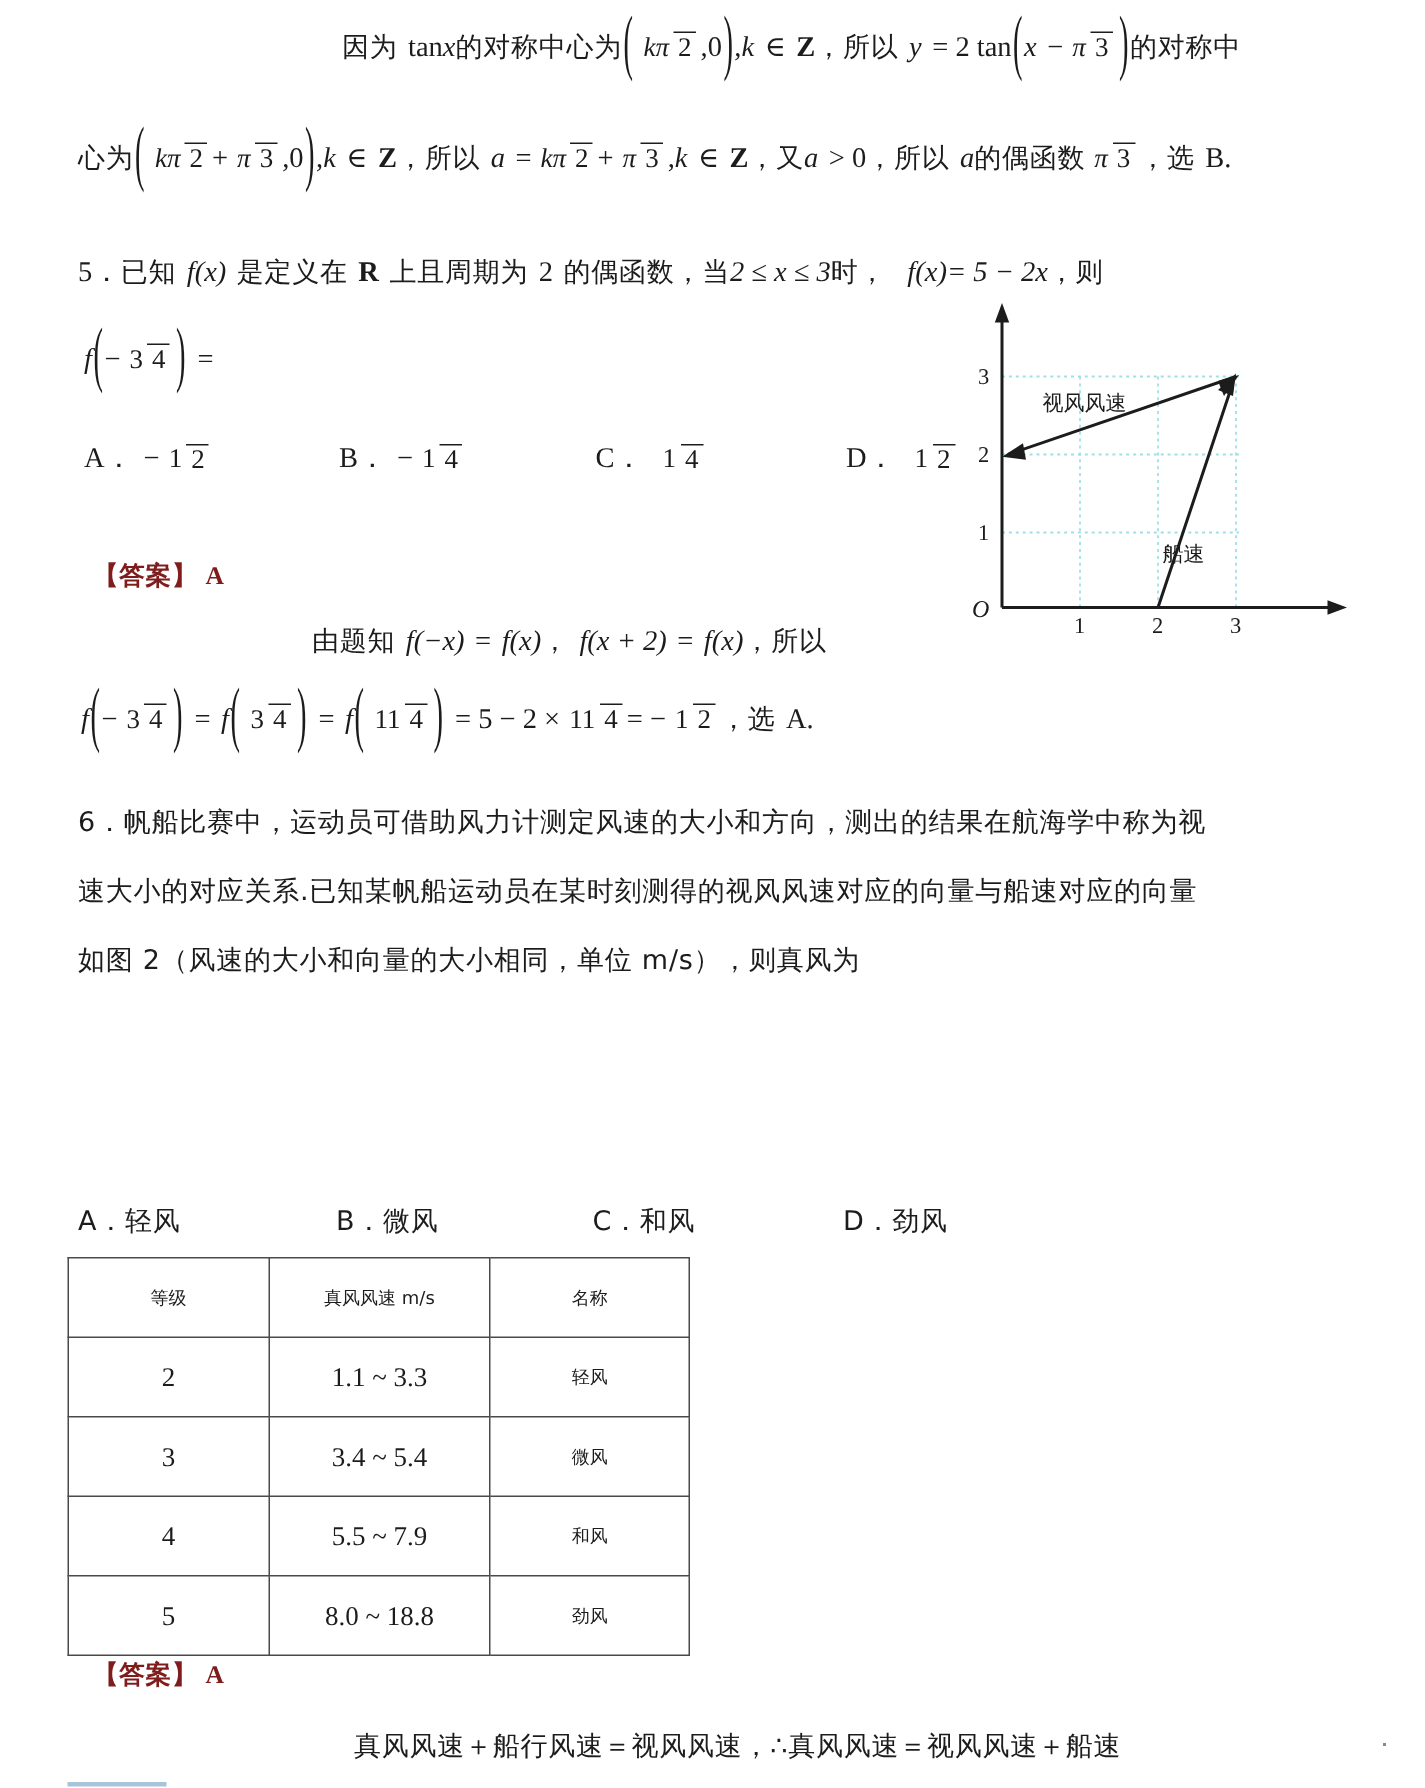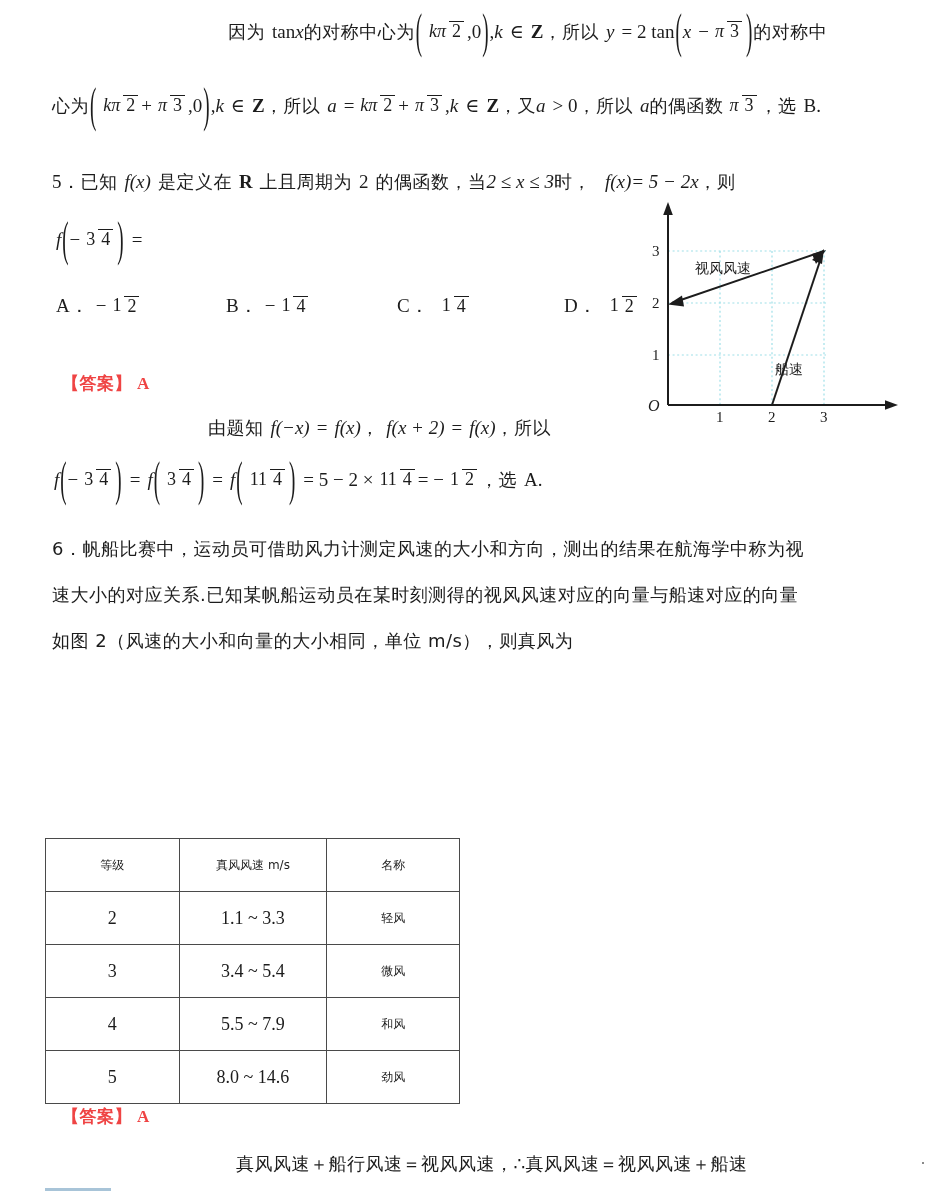--- a/index.html
+++ b/index.html
@@ -84,21 +84,21 @@
 
   #q6-p { top: 526px; left: 52px; width: 852px; }
   #q6-p .ln { height: 46px; line-height: 46px; }
   #q6-opts { top: 802px; left: 52px; width: 700px; height: 28px; }
   #q6-opts .opt { position: absolute; }
 
   #q6-ans { top: 1105px; left: 62px; }
   #sol6-l1 { top: 1152px; left: 236px; }
 
   .ansred {
-    color: #ef4444;
+    color: #7f1d1d;
     font-family: "DejaVu Sans", "Liberation Sans", sans-serif;
     font-weight: bold;
     font-size: 17px;
     letter-spacing: .5px;
     white-space: nowrap;
   }
   .ansred .letter {
     font-family: "Liberation Serif", serif;
     font-weight: bold;
     margin-left: 5px;
@@ -445,20 +445,34 @@
       <text x="12" y="60" font-family="Liberation Serif, serif" font-size="15" fill="#1c1c1c">3</text>
     </svg>
   </div>
 
   <div class="block" id="q6-p">
     <div class="ln cn">6．帆船比赛中，运动员可借助风力计测定风速的大小和方向，测出的结果在航海学中称为视</div>
     <div class="ln cn">速大小的对应关系.已知某帆船运动员在某时刻测得的视风风速对应的向量与船速对应的向量</div>
     <div class="ln cn">如图 2（风速的大小和向量的大小相同，单位 m/s），则真风为</div>
   </div>
 
+  <div class="block" id="q6-opts">
+    <div class="opt cn" style="left:0px;">
+      <span>A．</span><span>轻风</span>
+    </div>
+    <div class="opt cn" style="left:172px;">
+      <span>B．</span><span>微风</span>
+    </div>
+    <div class="opt cn" style="left:343px;">
+      <span>C．</span><span>和风</span>
+    </div>
+    <div class="opt cn" style="left:510px;">
+      <span>D．</span><span>劲风</span>
+    </div>
+  </div>
 
   <table id="wind-table">
     <colgroup>
         <col class="c1">
         <col class="c2">
         <col class="c3">
       </colgroup>
     <tbody>
       <tr>
         <td class="cn-cell">等级</td>
@@ -475,21 +489,21 @@
         <td>3.4 ~ 5.4</td>
         <td class="cn-cell">微风</td>
       </tr>
       <tr>
         <td>4</td>
         <td>5.5 ~ 7.9</td>
         <td class="cn-cell">和风</td>
       </tr>
       <tr>
         <td>5</td>
-        <td>8.0 ~ 14.6</td>
+        <td>8.0 ~ 18.8</td>
         <td class="cn-cell">劲风</td>
       </tr>
     </tbody>
   </table>
 
   <div class="block ansred" id="q6-ans">
     <span>【答案】</span><span class="letter">A</span>
   </div>
 
   <div class="block cn" id="sol6-l1" style="font-size:18px;white-space:nowrap;">真风风速＋船行风速＝视风风速，∴真风风速＝视风风速＋船速</div>

